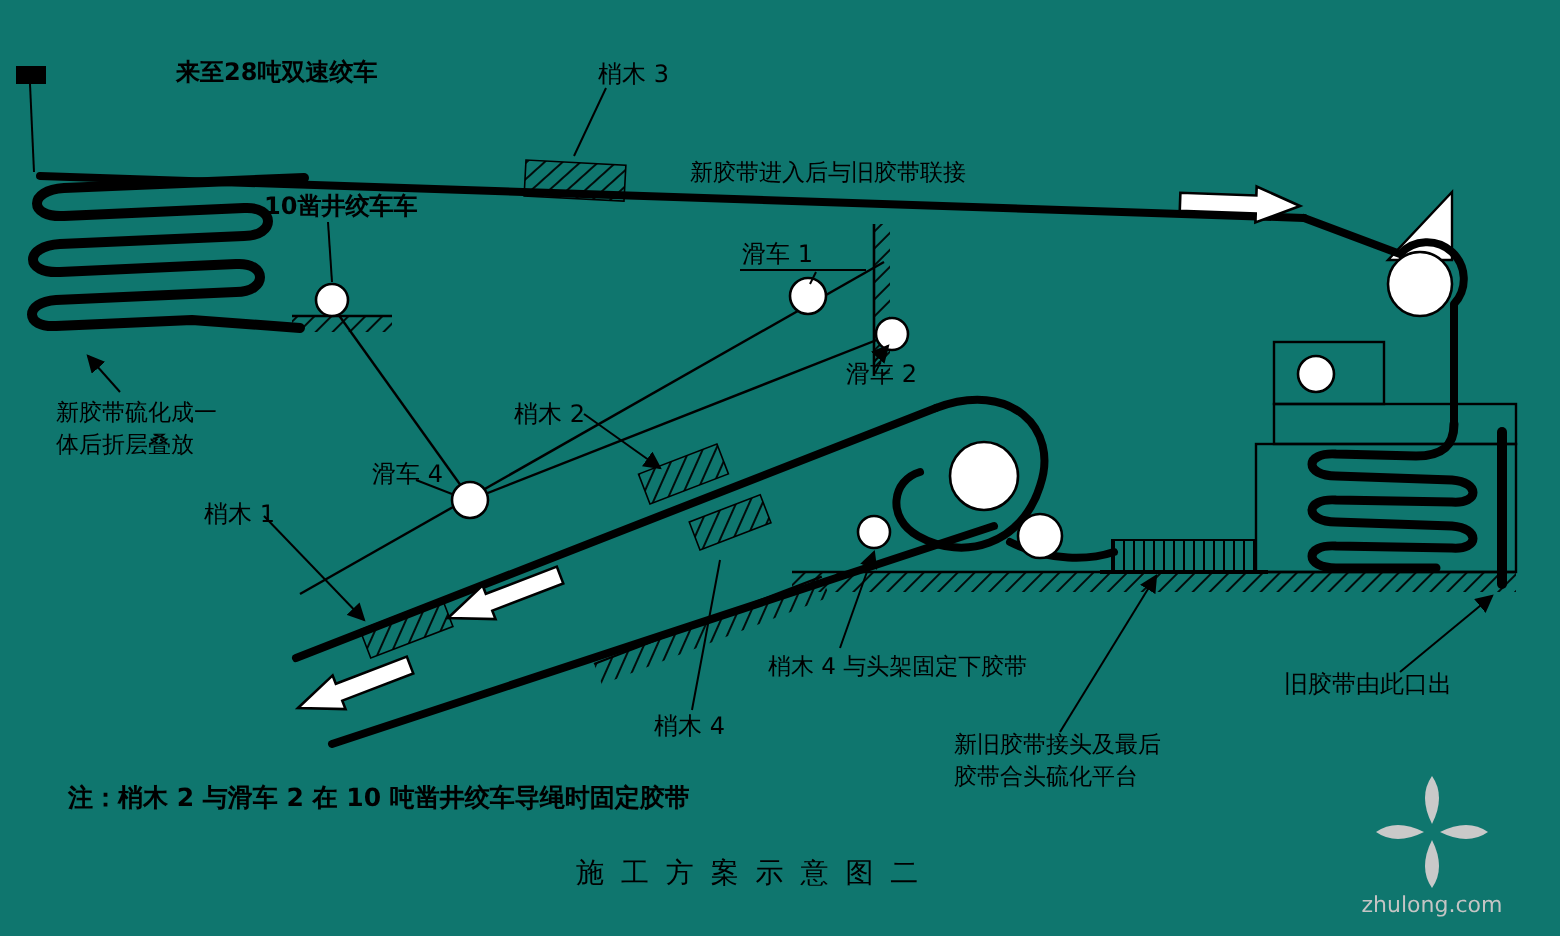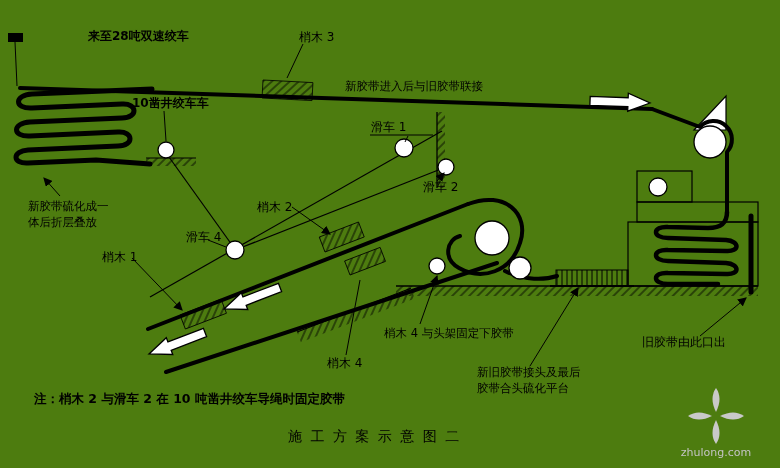--- a/index.html
+++ b/index.html
@@ -1,19 +1,19 @@
 <!DOCTYPE html>
 <html><head>
 <meta charset="utf-8">
 <style>
   html,body{margin:0;padding:0;background:#fff;}
   .canvas{
     position:relative;
     width:780px;height:468px;
-    background:#4d7c0f;
+    background:#0f766e;
     font-family:"DejaVu Sans","Liberation Sans",sans-serif;
     overflow:hidden;
   }
   svg{display:block}
   svg text{
     fill:#000;
     font-family:"DejaVu Sans","Liberation Sans",sans-serif;
     font-size:12px;
   }
   svg text.bold{font-weight:bold;}

